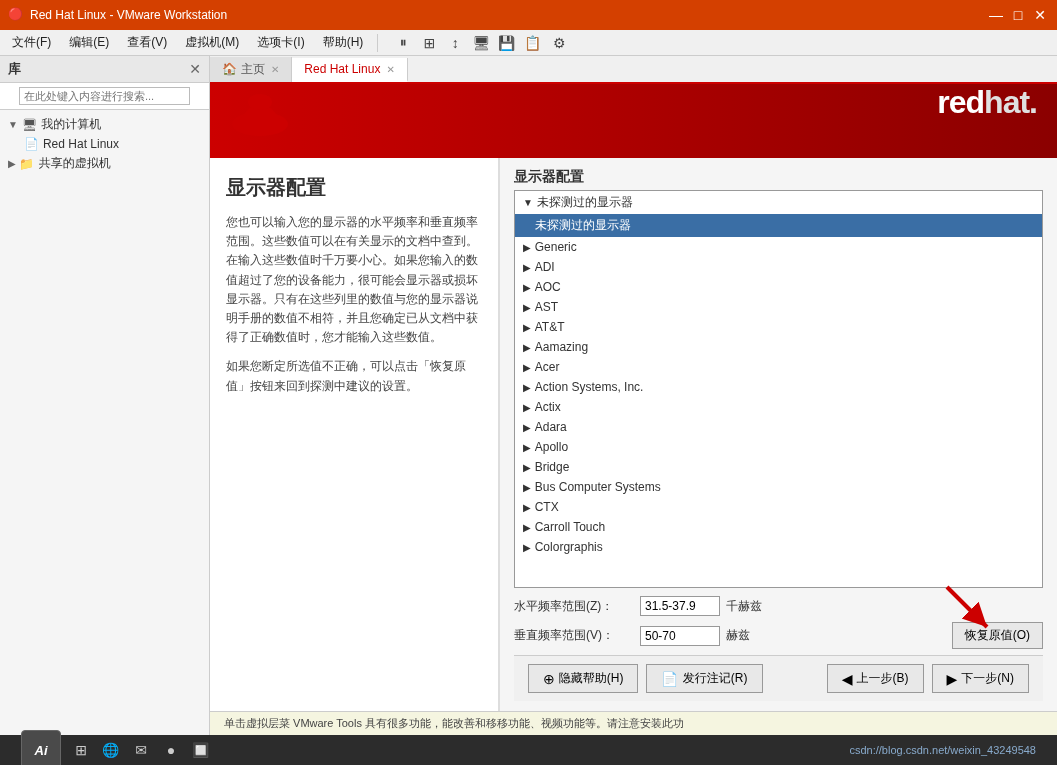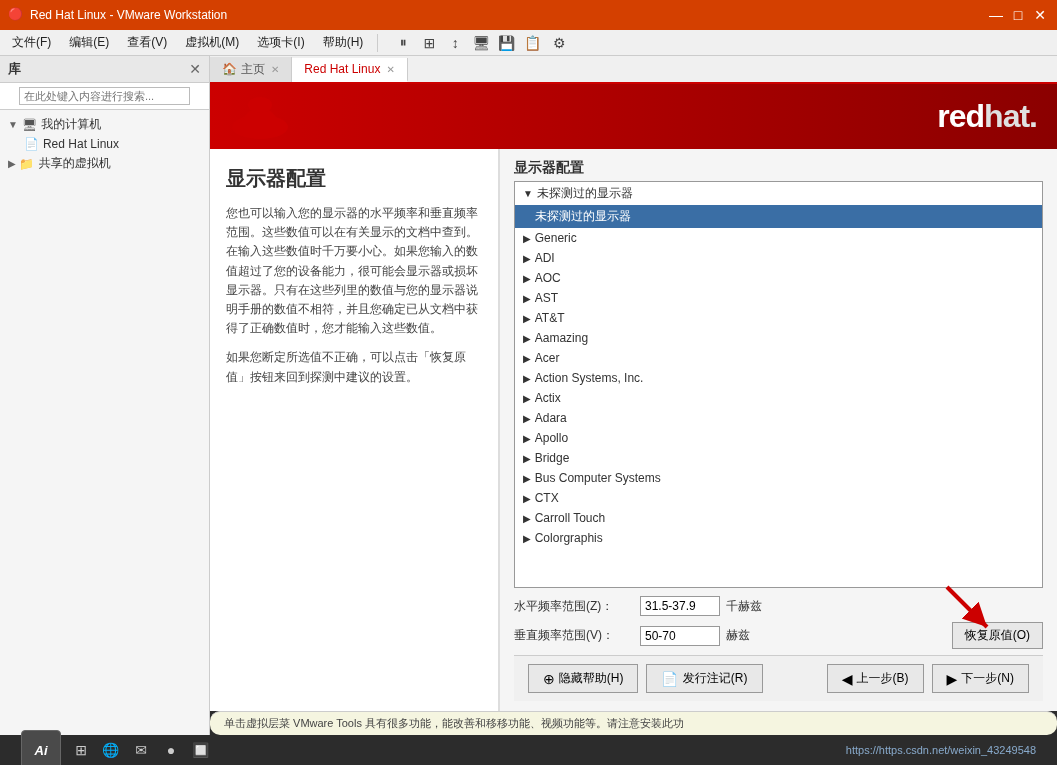--- a/index.html
+++ b/index.html
@@ -69,21 +69,21 @@
     .tab-home { display: flex; align-items: center; }
     .tab-home .home-icon { margin-right: 4px; color: #cc9900; }
 
     
     .vm-content { flex: 1; display: flex; flex-direction: column; background: #2c2c2c; position: relative; }
     .vm-inner { flex: 1; background: #3a3a3a; display: flex; flex-direction: column; }
 
     
     .rh-header {
       background: linear-gradient(to right, #cc0000, #8b0000);
-      height: 65px; display: flex; align-items: center; justify-content: flex-end;
+      height: 74px; display: flex; justify-content: flex-end;
       padding: 0 20px; position: relative;
     }
     .rh-logo { font-size: 32px; font-weight: bold; color: #fff; letter-spacing: -1px; }
     .rh-logo span { color: #e0e0e0; }
     .rh-hat { position: absolute; left: 20px; width: 60px; height: 60px; }
 
     
     .dialog-area { flex: 1; display: flex; background: #f5f5f5; padding: 0; }
 
     
@@ -126,21 +126,21 @@
     .status-bar {
       display: flex; align-items: center; justify-content: space-between;
       background: #2c2c2c; height: 30px; padding: 0 21px; color: #ddd; font-size: 11px;
     }
     .status-left { display: flex; align-items: center; gap: 8px; }
     .status-icons { display: flex; align-items: center; gap: 6px; }
     .status-icon { width: 24px; height: 24px; display: flex; align-items: center; justify-content: center; font-size: 14px; color: #ccc; }
     .status-ai { width: 40px; height: 40px; background: #4a4a4a; border-radius: 4px; display: flex; align-items: center; justify-content: center; font-size: 13px; color: #fff; font-style: italic; font-weight: bold; border: 1px solid #666; }
     .status-url { color: #88aacc; font-size: 11px; }
 
-    .vm-note { background: #f5f5e0; border-top: 1px solid #ccc; padding: 4px 14px; font-size: 11px; color: #444; border-radius: 10px; }
+    .vm-note { background: #f5f5e0; border-top: 1px solid #ccc; padding: 4px 14px; font-size: 11px; color: #444; }
   </style>
 </head>
 <body>
 
 <div class="title-bar">
   <div class="title-bar-left">
     <span class="title-bar-icon">🔴</span>
     <span class="title-bar-text">Red Hat Linux - VMware Workstation</span>
   </div>
   <div class="title-bar-controls">
@@ -376,14 +376,14 @@
   <div class="status-left">
     <div class="status-ai">Ai</div>
     <div class="status-icons">
       <span class="status-icon">⊞</span>
       <span class="status-icon">🌐</span>
       <span class="status-icon">✉</span>
       <span class="status-icon">●</span>
       <span class="status-icon">🔲</span>
     </div>
   </div>
-  <span class="status-url">https://https.csdn.net/weixin_43249548</span>
+  <span class="status-url">csdn://blog.csdn.net/weixin_43249548</span>
 </div>
 
 </body></html>

